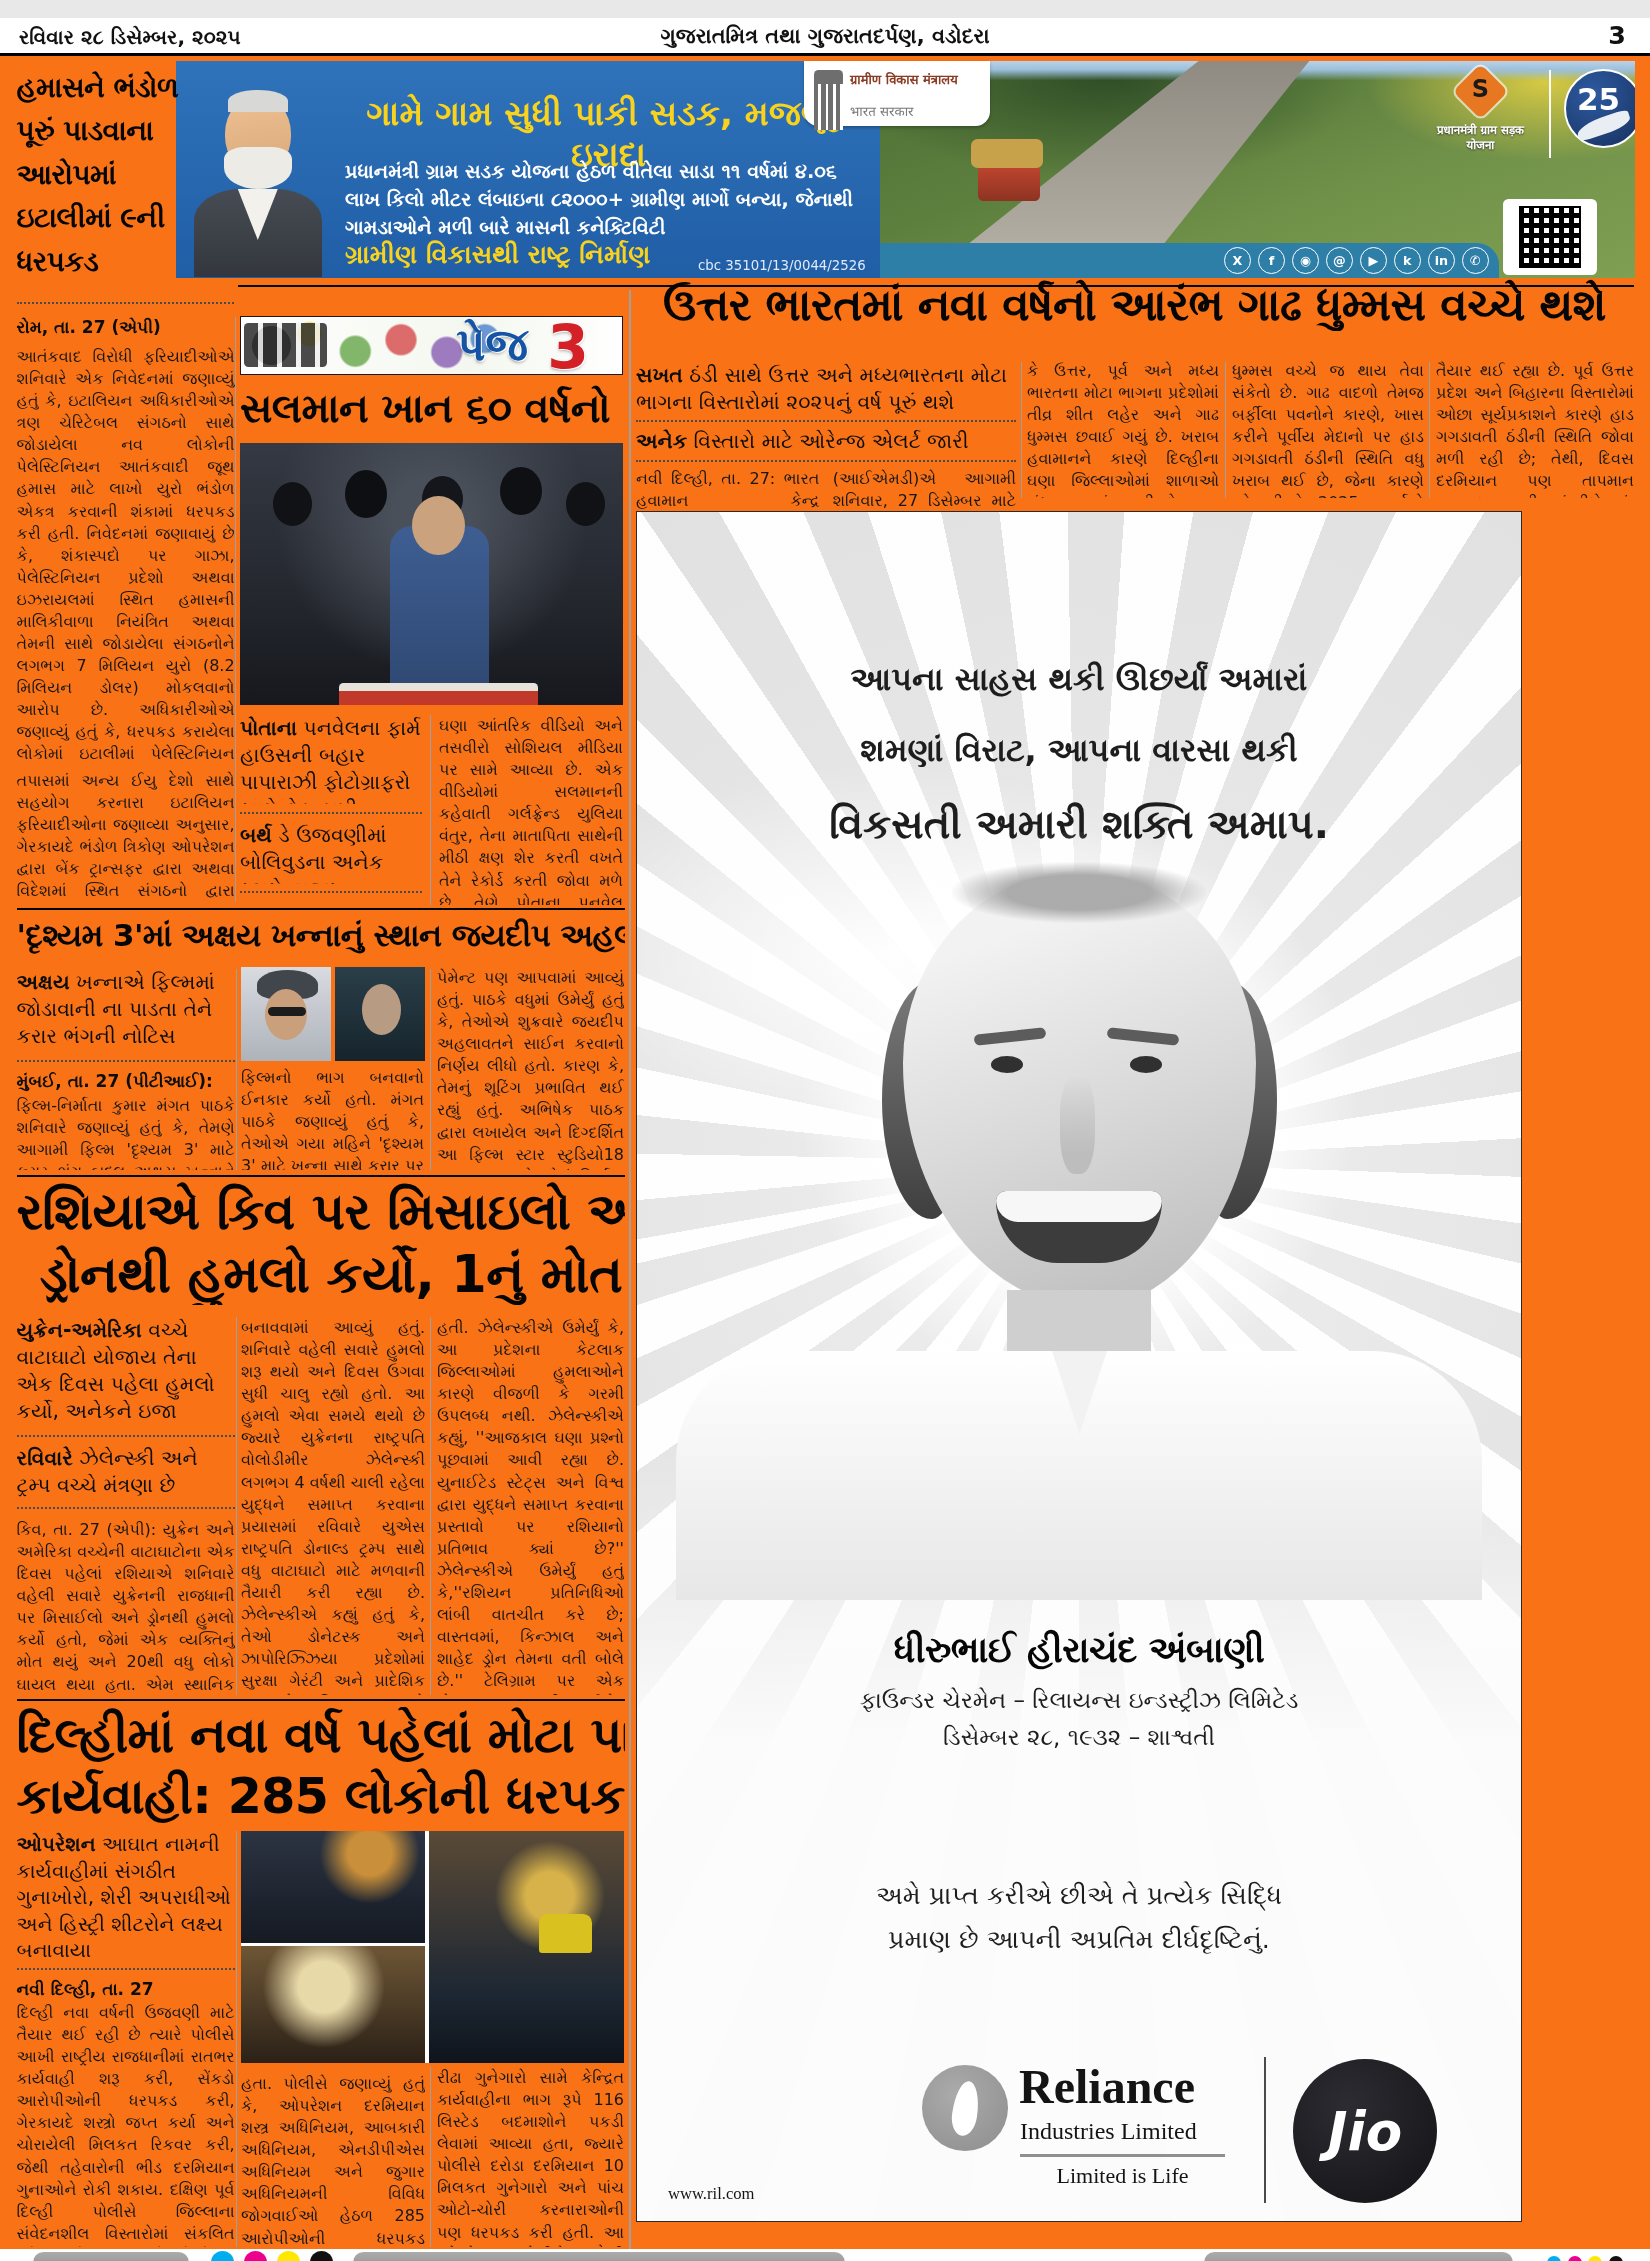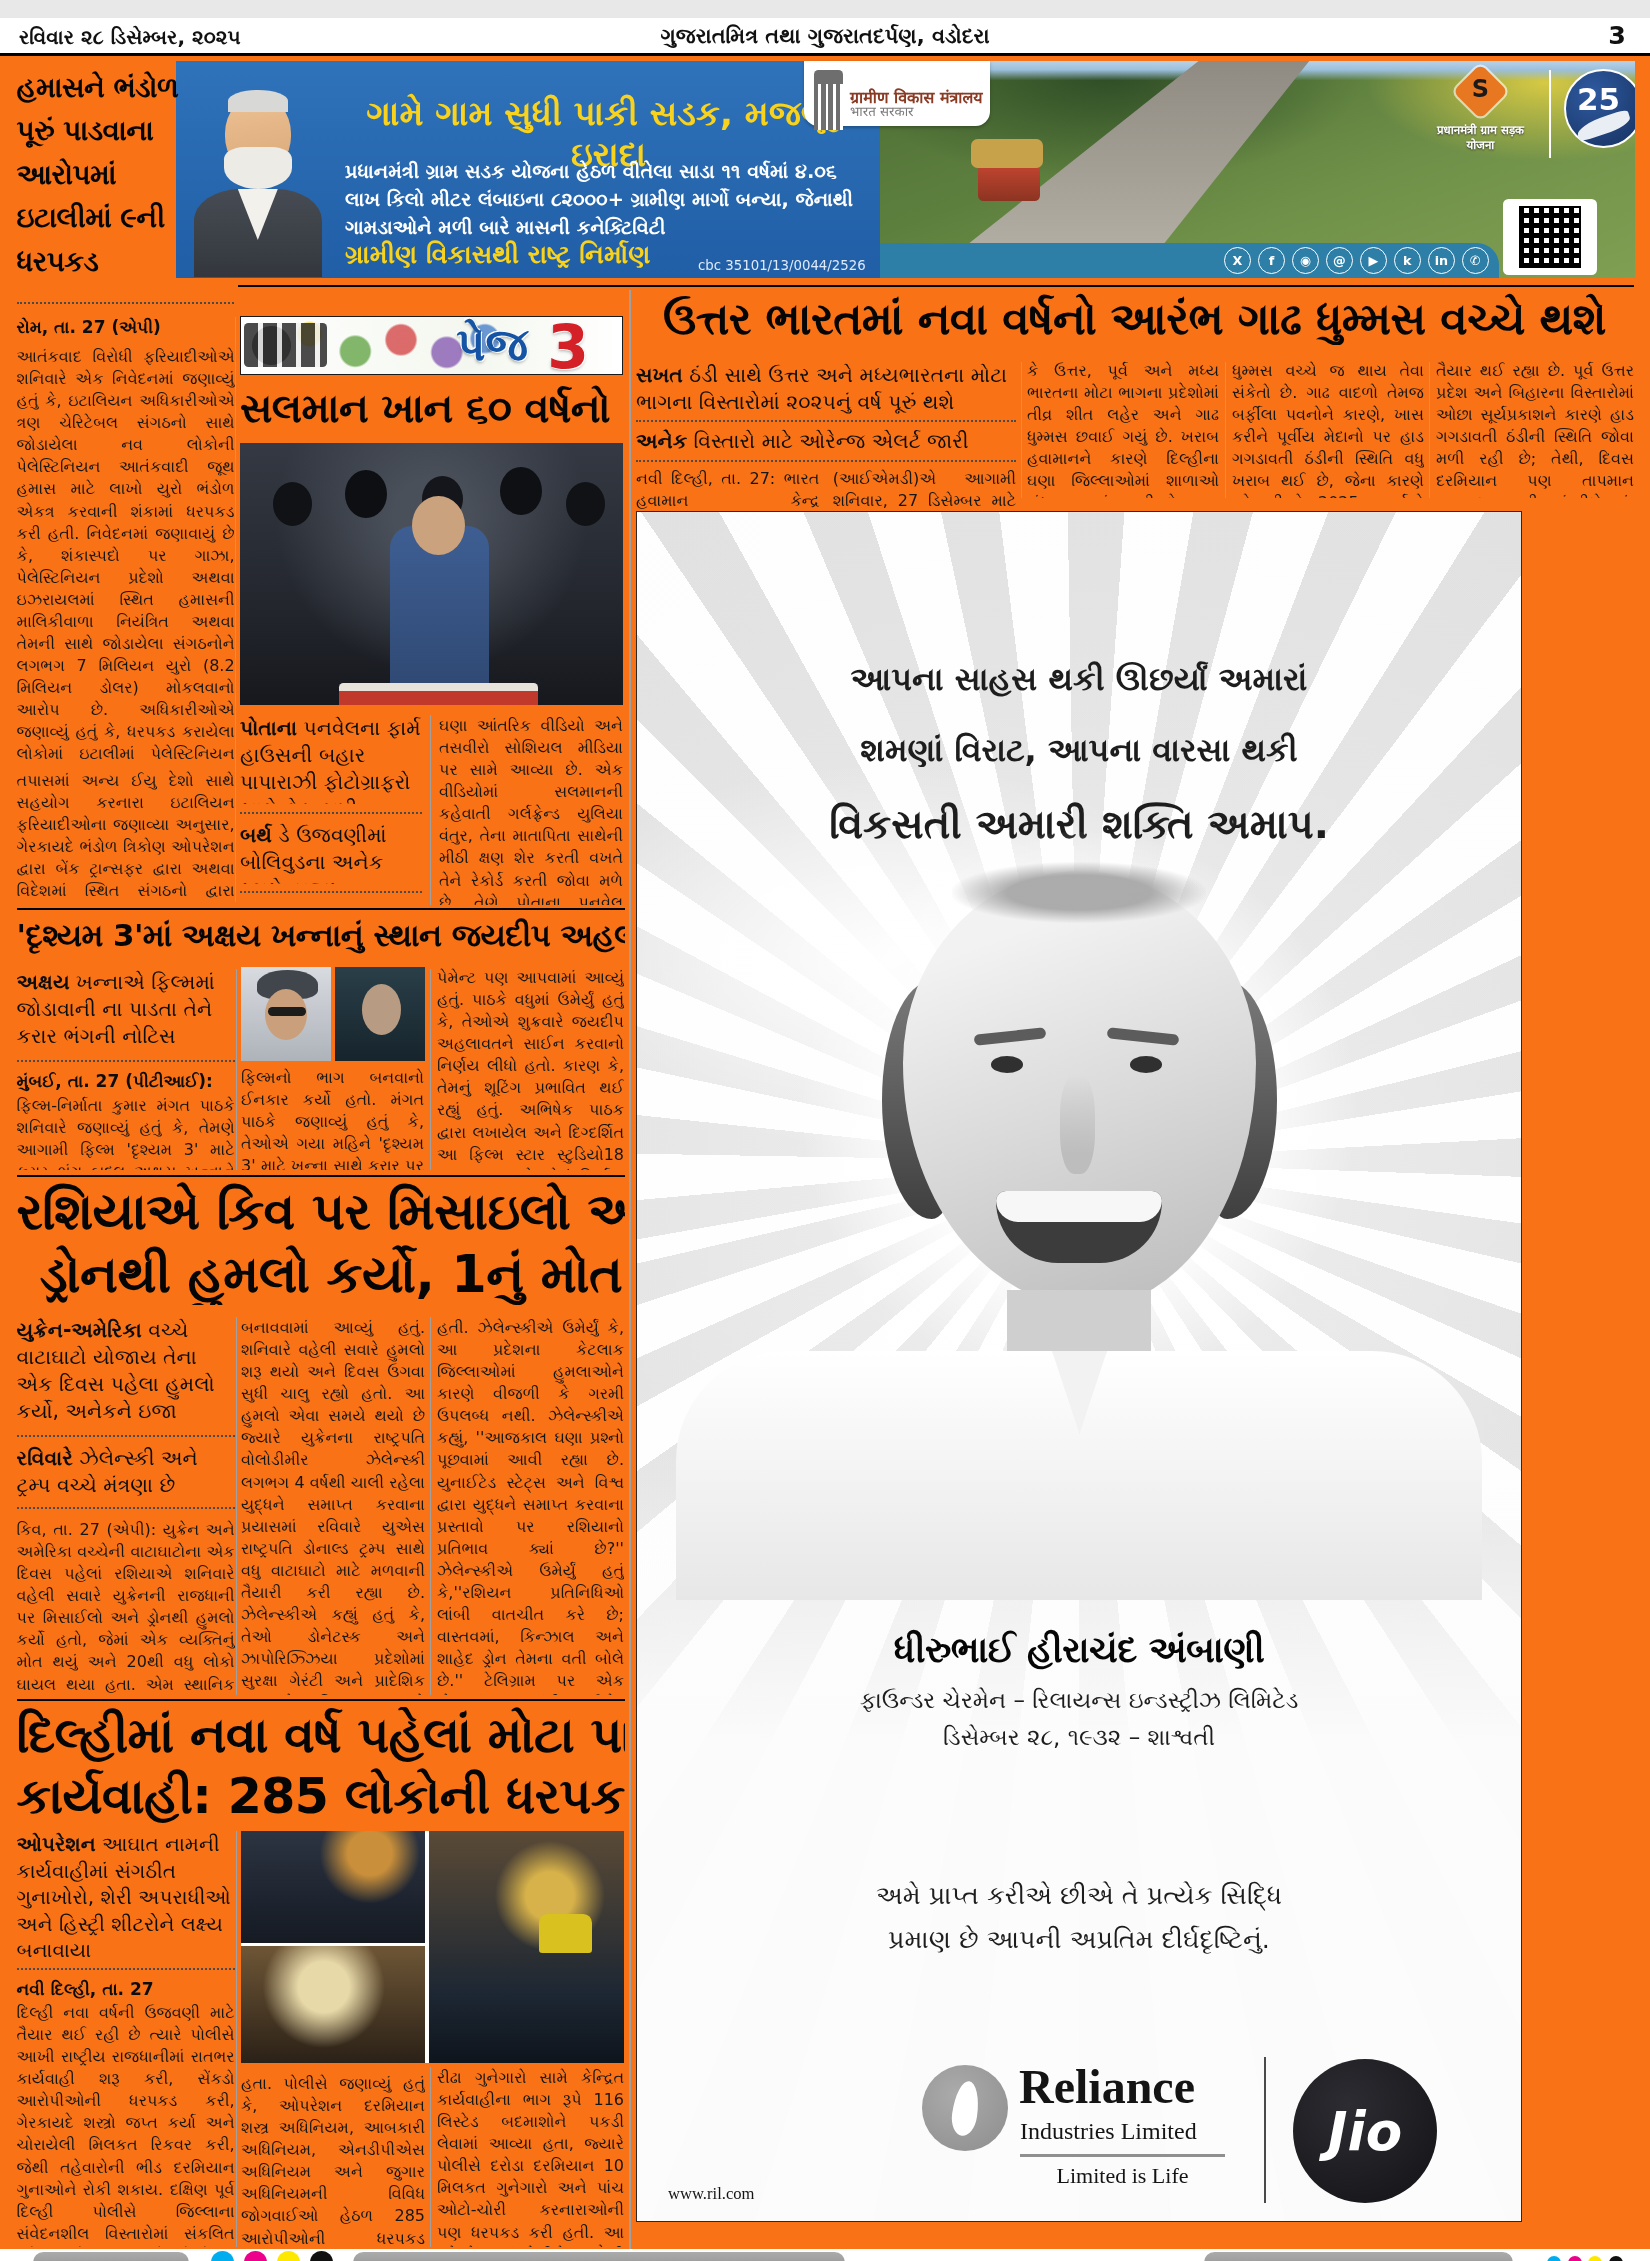--- a/index.html
+++ b/index.html
@@ -116,21 +116,21 @@
           </div>
       </div>
 
       <div class="abs" style="left:623px;bottom:3.3px;width:94px;height:76px;background:#fff;border-radius:5.5px;display:flex;align-items:center;justify-content:center;">
         <div class="qr" style="width:62px;height:62px;"></div>
       </div>
     </div>
 
     <div class="abs" style="left:628px;top:0;width:186px;height:65px;background:#fff;border-radius:0 0 14.4px 14.4px;box-shadow:0 1.1px 3.3px rgba(0,0,0,.25);">
       <div class="abs" style="left:10px;top:8.8px;width:29px;height:46px;background:repeating-linear-gradient(90deg,#6e6e6e 0 4.4px,#fff 4.4px 7.2px);border-top:14.4px solid #6e6e6e;border-radius:4.4px 4.4px 0 0;"></div>
-      <div class="abs" style="left:46px;top:28px;width:135px;font-size:16px;font-weight:700;color:#8a3b24;line-height:1.15;">ग्रामीण विकास मंत्रालय</div>
+      <div class="abs" style="left:46px;top:12px;width:135px;font-size:13px;font-weight:700;color:#8a3b24;line-height:1.15;">ग्रामीण विकास मंत्रालय</div>
       <div class="abs" style="left:46px;top:41px;font-size:13.3px;color:#7a7a7a;">भारत सरकार</div>
     </div>
   </div>
 
   <div class="abs hl" style="left:16.6px;top:48px;width:167px;font-size:28px;line-height:1.55;">હમાસને ભંડોળ પૂરું પાડવાના આરોપમાં ઇટાલીમાં ૯ની ધરપકડ</div>
   <div class="abs dotted" style="left:16.6px;top:284px;width:217px;"></div>
   <div class="abs byline" style="left:16.6px;top:299px;">રોમ, તા. 27 (એપી)</div>
   <div class="abs bodytxt" style="left:16.6px;top:328px;width:218px;height:420px;">આતંકવાદ વિરોધી ફરિયાદીઓએ શનિવારે એક નિવેદનમાં જણાવ્યું હતું કે, ઇટાલિયન અધિકારીઓએ ત્રણ ચેરિટેબલ સંગઠનો સાથે જોડાયેલા નવ લોકોની પેલેસ્ટિનિયન આતંકવાદી જૂથ હમાસ માટે લાખો યુરો ભંડોળ એકત્ર કરવાની શંકામાં ધરપકડ કરી હતી. નિવેદનમાં જણાવાયું છે કે, શંકાસ્પદો પર ગાઝા, પેલેસ્ટિનિયન પ્રદેશો અથવા ઇઝરાયલમાં સ્થિત હમાસની માલિકીવાળા નિયંત્રિત અથવા તેમની સાથે જોડાયેલા સંગઠનોને લગભગ 7 મિલિયન યુરો (8.2 મિલિયન ડોલર) મોકલવાનો આરોપ છે. અધિકારીઓએ જણાવ્યું હતું કે, ધરપકડ કરાયેલા લોકોમાં ઇટાલીમાં પેલેસ્ટિનિયન એસોસિએશનના પ્રમુખ મોહમ્મદ હનૌનનો પણ સમાવેશ થાય છે, તેમને હમાસ સંગઠનના ઇટાલિયન સેલના વડા તરીકે વર્ણવવામાં આવ્યો છે. યુરોપિયન યુનિયનએ હમાસને તેની આતંકવાદી સૂચિમાં સૂચિબદ્ધ કર્યું છે.</div>
   <div class="abs bodytxt" style="left:16.6px;top:752px;width:218px;height:133px;">તપાસમાં અન્ય ઈયુ દેશો સાથે સહયોગ કરનારા ઇટાલિયન ફરિયાદીઓના જણાવ્યા અનુસાર, ગેરકાયદે ભંડોળ ત્રિકોણ ઓપરેશન દ્વારા બેંક ટ્રાન્સફર દ્વારા અથવા વિદેશમાં સ્થિત સંગઠનો દ્વારા ગાઝા સ્થિત સંગઠનોને પહોંચાડવામાં આવ્યું હતું, જેને ઇઝરાયલ દ્વારા હમાસ સાથેના સંબંધો માટે ગેરકાયદે જાહેર કરવામાં આવ્યું છે.</div>
 
@@ -223,21 +223,21 @@
     <div class="abs" style="left:0;top:0;width:184px;height:112px;background:radial-gradient(circle at 70% 20%,#c98f3a 0 22px,rgba(0,0,0,0) 50px),linear-gradient(180deg,#2c3442,#151a23);"></div>
     <div class="abs" style="left:0;top:115px;width:184px;height:117px;background:radial-gradient(circle at 45% 35%,#e8d9a8 0 25.4px,rgba(0,0,0,0) 61px),linear-gradient(180deg,#6e5636,#2b2117);"></div>
     <div class="abs" style="left:188px;top:0;width:195px;height:232px;background:radial-gradient(circle at 62% 28%,#d7b24a 0 24px,rgba(0,0,0,0) 55px),linear-gradient(180deg,#5a4a36,#1d2733 70%,#0e141c);">
       <div class="abs" style="left:110px;top:83px;width:53px;height:39px;background:#d9c220;border-radius:8.8px 8.8px 3.3px 3.3px;"></div>
     </div>
   </div>
   <div class="abs bodytxt" style="left:241px;top:2055px;width:184px;height:175px;">હતા. પોલીસે જણાવ્યું હતું કે, ઓપરેશન દરમિયાન શસ્ત્ર અધિનિયમ, આબકારી અધિનિયમ, એનડીપીએસ અધિનિયમ અને જુગાર અધિનિયમની વિવિધ જોગવાઈઓ હેઠળ 285 આરોપીઓની ધરપકડ કરવામાં આવી હતી. વધુમાં, નવા વર્ષની પાર્ટીઓ દરમિયાન સંભવિત ગુનાઓને રોકવા માટે નિવારક કાર્યવાહી હેઠળ 504 લોકોની ધરપકડ કરવામાં આવી હતી.</div>
   <div class="abs rule-v" style="left:430px;top:2049px;width:1.1px;height:180px;"></div>
   <div class="abs bodytxt" style="left:437px;top:2049px;width:187px;height:180px;">રીઢા ગુનેગારો સામે કેન્દ્રિત કાર્યવાહીના ભાગ રૂપે 116 લિસ્ટેડ બદમાશોને પકડી લેવામાં આવ્યા હતા, જ્યારે પોલીસે દરોડા દરમિયાન 10 મિલકત ગુનેગારો અને પાંચ ઓટો-ચોરી કરનારાઓની પણ ધરપકડ કરી હતી. આ ઓપરેશનમાં પોલીસે 21 દેશી બનાવટની પિસ્તોલ, 20 જીવતા કારતૂસ અને 27 છરીઓ સહિત નોંધપાત્ર સામાન કબજે કર્યો હતો.</div>
 
-  <div class="abs hl center" style="left:635px;top:275px;width:999px;font-size:44px;white-space: nowrap;overflow:hidden;">ઉત્તર ભારતમાં નવા વર્ષનો આરંભ ગાઢ ધુમ્મસ વચ્ચે થશે</div>
+  <div class="abs hl center" style="left:635px;top:261px;width:999px;font-size:44px;white-space: nowrap;overflow:hidden;">ઉત્તર ભારતમાં નવા વર્ષનો આરંભ ગાઢ ધુમ્મસ વચ્ચે થશે</div>
   <div class="abs sub" style="left:636px;top:344px;width:380px;height:53px;">
     <span class="lead">સખત</span><span> ઠંડી સાથે ઉત્તર અને મધ્યભારતના મોટા ભાગના વિસ્તારોમાં ૨૦૨૫નું વર્ષ પૂરું થશે</span>
   </div>
   <div class="abs dotted" style="left:636px;top:402px;width:380px;"></div>
   <div class="abs sub" style="left:636px;top:410px;width:380px;height:28px;">
     <span class="lead">અનેક</span><span> વિસ્તારો માટે ઓરેન્જ એલર્ટ જારી કરાયું</span>
   </div>
   <div class="abs dotted" style="left:636px;top:442px;width:380px;"></div>
   <div class="abs bodytxt" style="left:636px;top:450px;width:380px;height:51px;column-count:2;column-gap:13.3px;">નવી દિલ્હી, તા. 27: ભારત હવામાન કેન્દ્ર (આઈએમડી)એ આગામી શનિવાર, 27 ડિસેમ્બર માટે ઓરેન્જ એલર્ટ જારી કર્યું હતું. જ્યારે</div>
   <div class="abs rule-v" style="left:1021px;top:344px;width:1.1px;height:136px;"></div>

